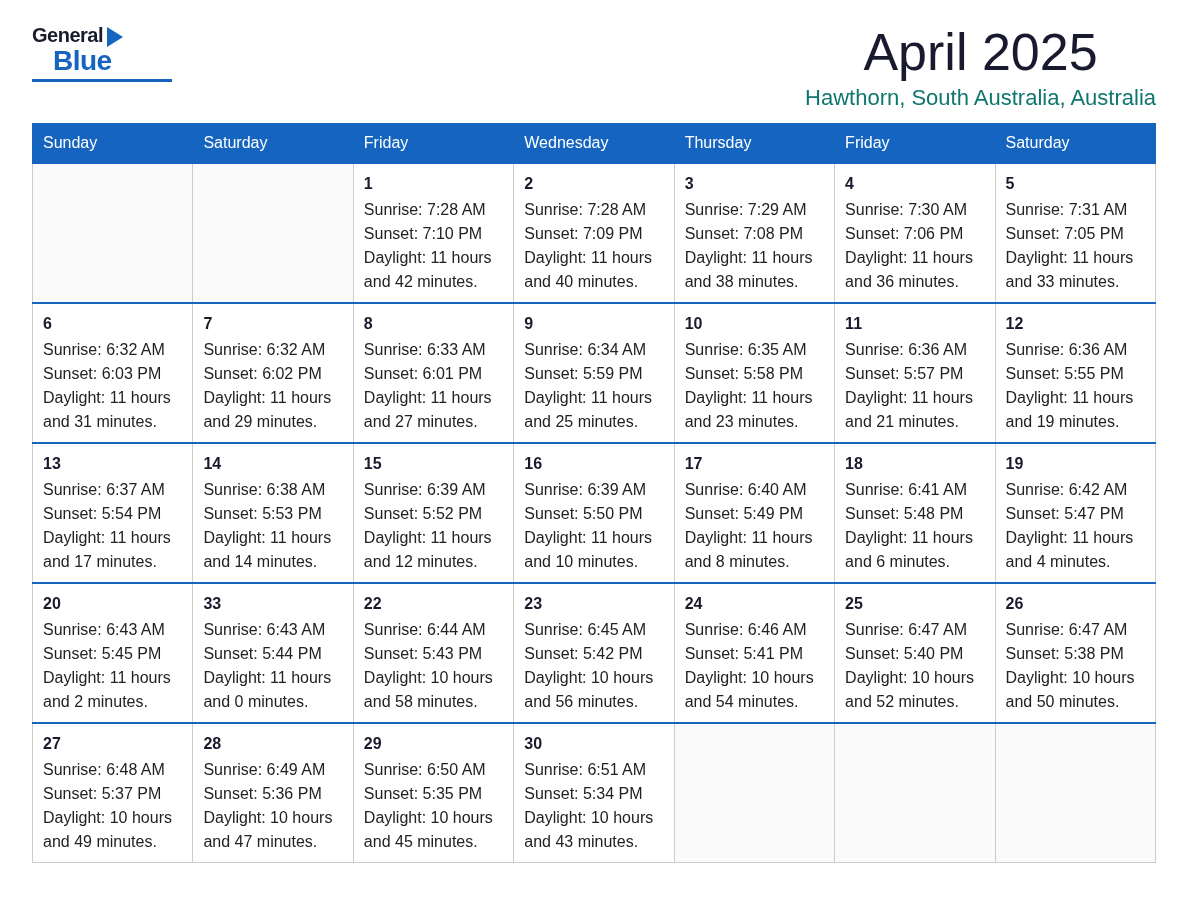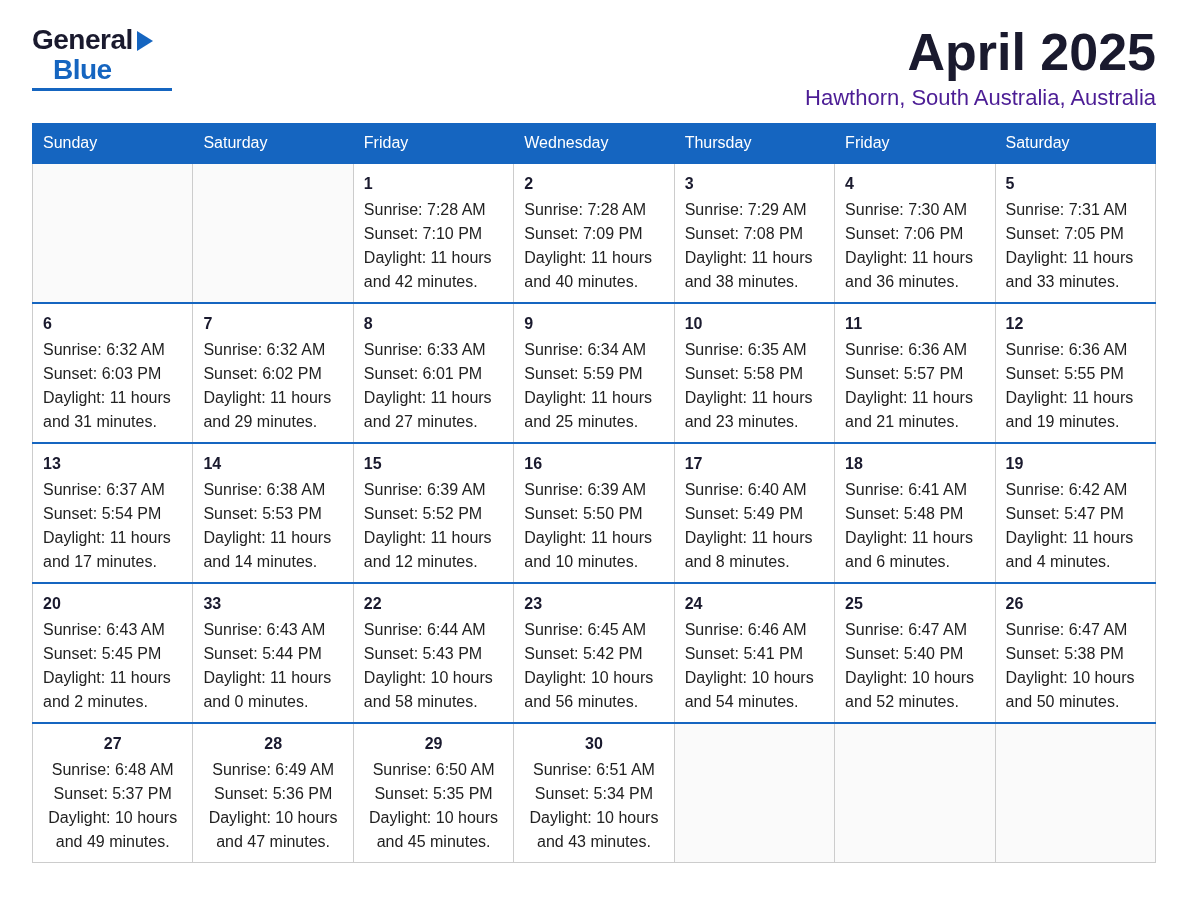--- a/index.html
+++ b/index.html
@@ -15,27 +15,28 @@
       display: flex;
       justify-content: space-between;
       align-items: flex-start;
       margin-bottom: 8px;
     }
     .title-section {
       text-align: right;
     }
     .month-title {
       font-size: 52px;
-      font-weight: bold;
+      font-weight: normal;
       color: #1a1a2e;
       line-height: 1.1;
+      text-align: center;
     }
     .location {
       font-size: 22px;
-      color: #4c1d95;
+      color: #0f766e;
       margin-top: 4px;
     }
     .calendar {
       width: 100%;
       border-collapse: collapse;
       margin-top: 12px;
     }
     .calendar th {
       background: #1565c0;
       color: #fff;
@@ -65,37 +66,36 @@
     .calendar td .day-info {
       color: #222;
       font-size: 16px;
     }
     .calendar tr {
       border-bottom: 2px solid #1565c0;
       border-radius: 19px;
     }
     .calendar tbody tr:last-child {
       border-bottom: none;
-      text-align: center;
     }
     .empty-cell {
       background: #fafafa;
     }
     
     .logo-wrapper {
       display: flex;
       flex-direction: column;
       width: 140px;
     }
     .logo-top {
       display: flex;
       align-items: center;
     }
     .logo-general {
-      font-size: 28px;
+      font-size: 20px;
       font-weight: bold;
       color: #1a1a2e;
       letter-spacing: -0.5px;
       text-align: center;
     }
     .logo-arrow-right {
       width: 0;
       height: 0;
       border-top: 10px solid transparent;
       border-bottom: 10px solid transparent;

